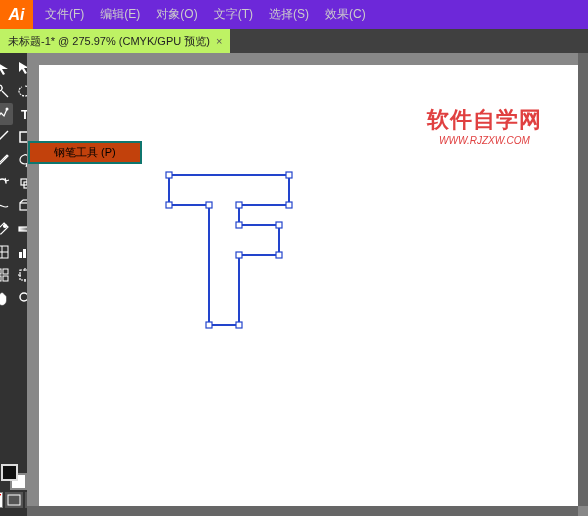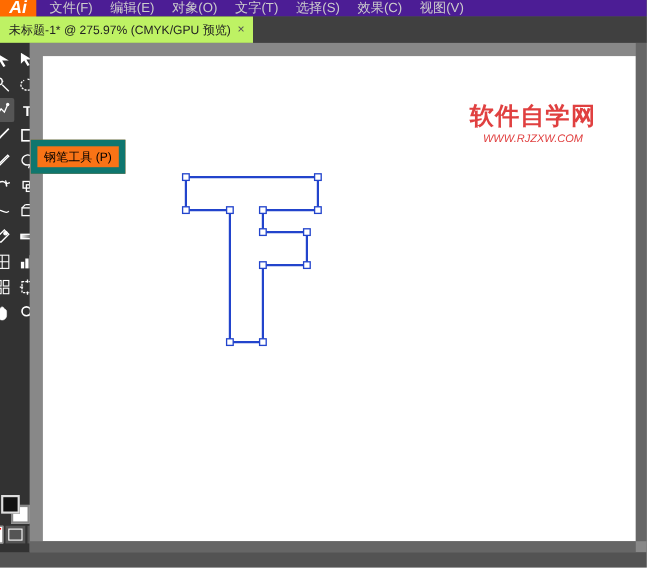--- a/index.html
+++ b/index.html
@@ -7,22 +7,22 @@
       width: 588px;
       height: 516px;
       overflow: hidden;
       font-family: 'Microsoft YaHei', Arial, sans-serif;
       font-size: 12px;
       background: #535353;
     }
 
     
     #titlebar {
-      height: 15px;
-      background: #4c1d95;
+      height: 29px;
+      background: #6d28d9;
       display: flex;
       align-items: center;
       color: #ccc;
     }
     #ai-logo {
       width: 33px;
       height: 29px;
       background: #FF6B00;
       display: flex;
       align-items: center;
@@ -110,23 +110,23 @@
     .tool-row {
       display: flex;
       gap: 1px;
     }
 
     
     #tooltip {
       position: absolute;
       left: 28px;
       top: 88px;
-      background: #f97316;
-      border: 6px solid #0f766e;
-      padding: 2px 6px;
+      background: #c2410c;
+      border: 2px solid #0f766e;
+      padding: 2px 24px;
       font-size: 11px;
       color: #000;
       white-space: nowrap;
       z-index: 100;
       pointer-events: none;
     }
 
     
     #color-area {
       margin-top: auto;
@@ -231,21 +231,20 @@
 
 <div id="titlebar">
   <div id="ai-logo">Ai</div>
   <div id="menu-bar">
     <div class="menu-item">文件(F)</div>
     <div class="menu-item">编辑(E)</div>
     <div class="menu-item">对象(O)</div>
     <div class="menu-item">文字(T)</div>
     <div class="menu-item">选择(S)</div>
     <div class="menu-item">效果(C)</div>
-    <div class="menu-item">视图(V)</div>
   </div>
 </div>
 
 <div id="tabbar">
   <div id="active-tab">
     <span>未标题-1* @ 275.97% (CMYK/GPU 预览)</span>
     <span id="tab-close">×</span>
   </div>
 </div>
 

